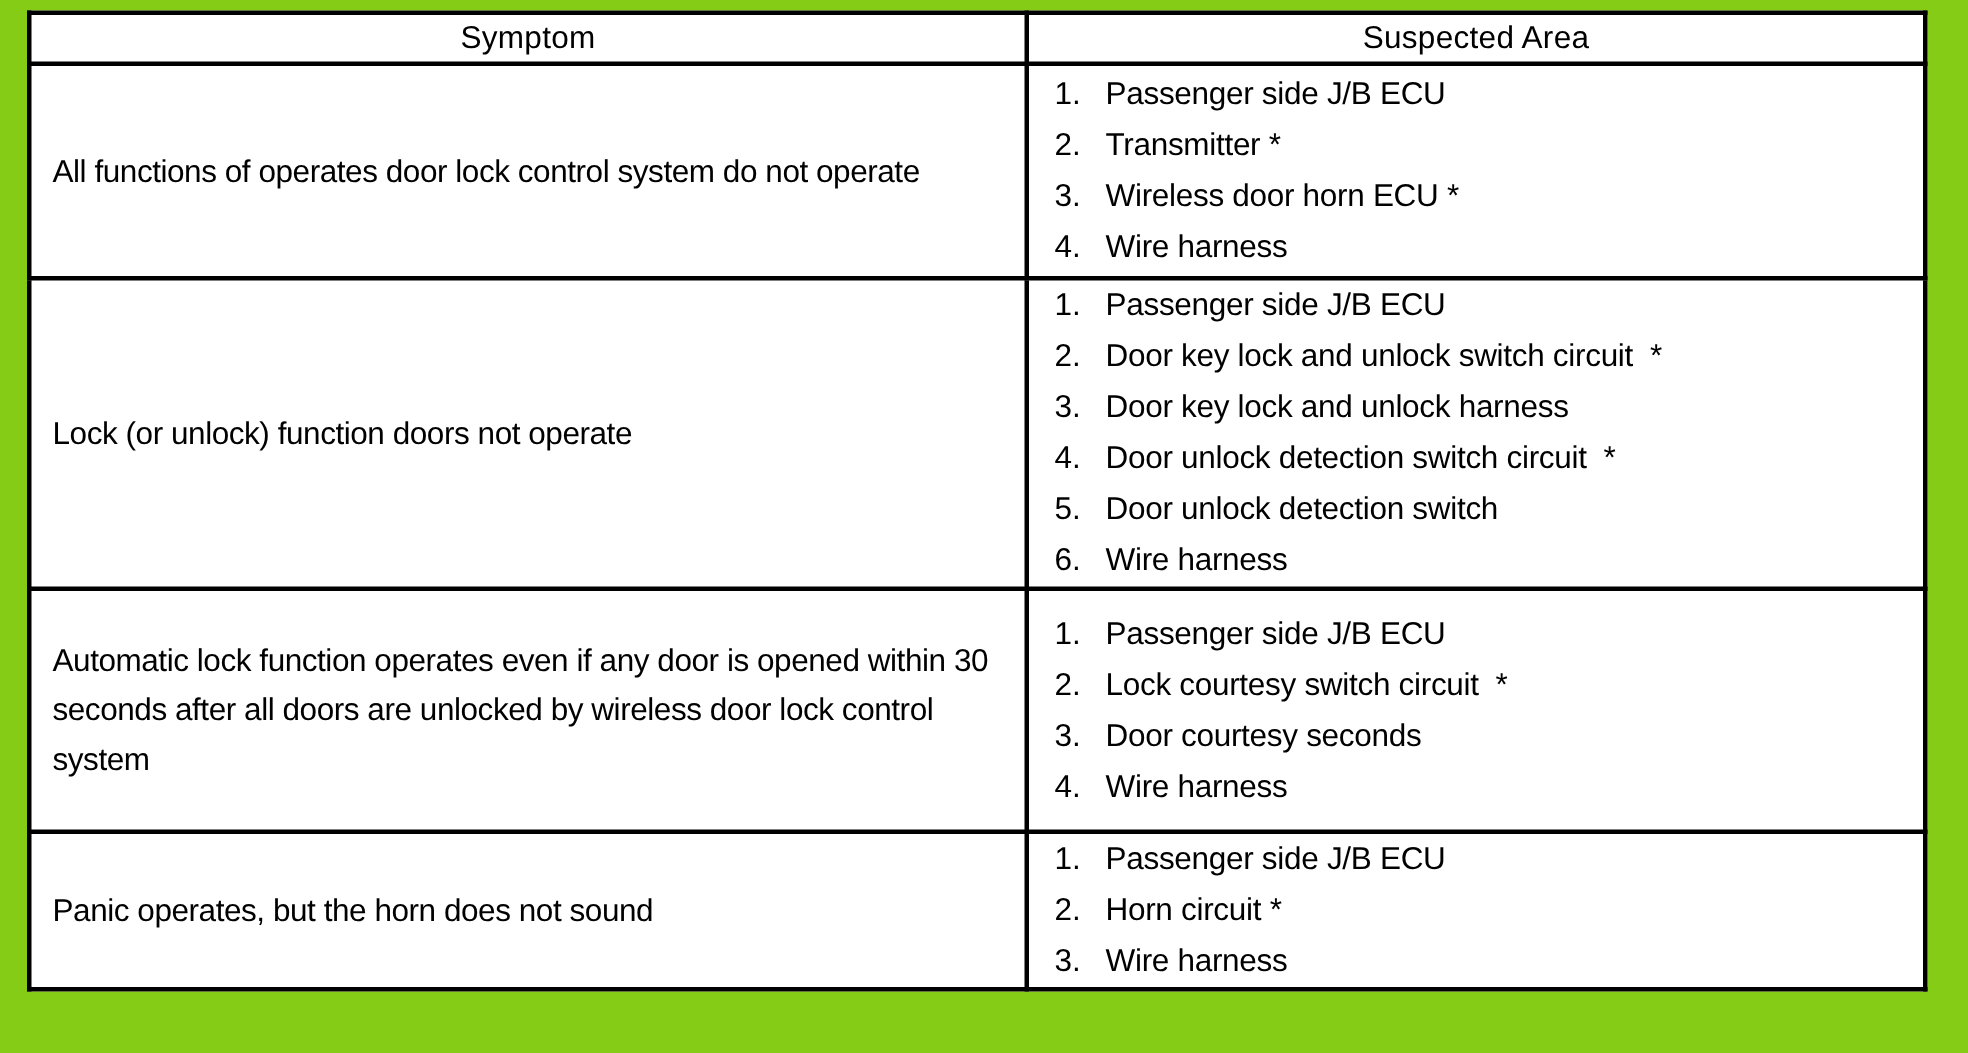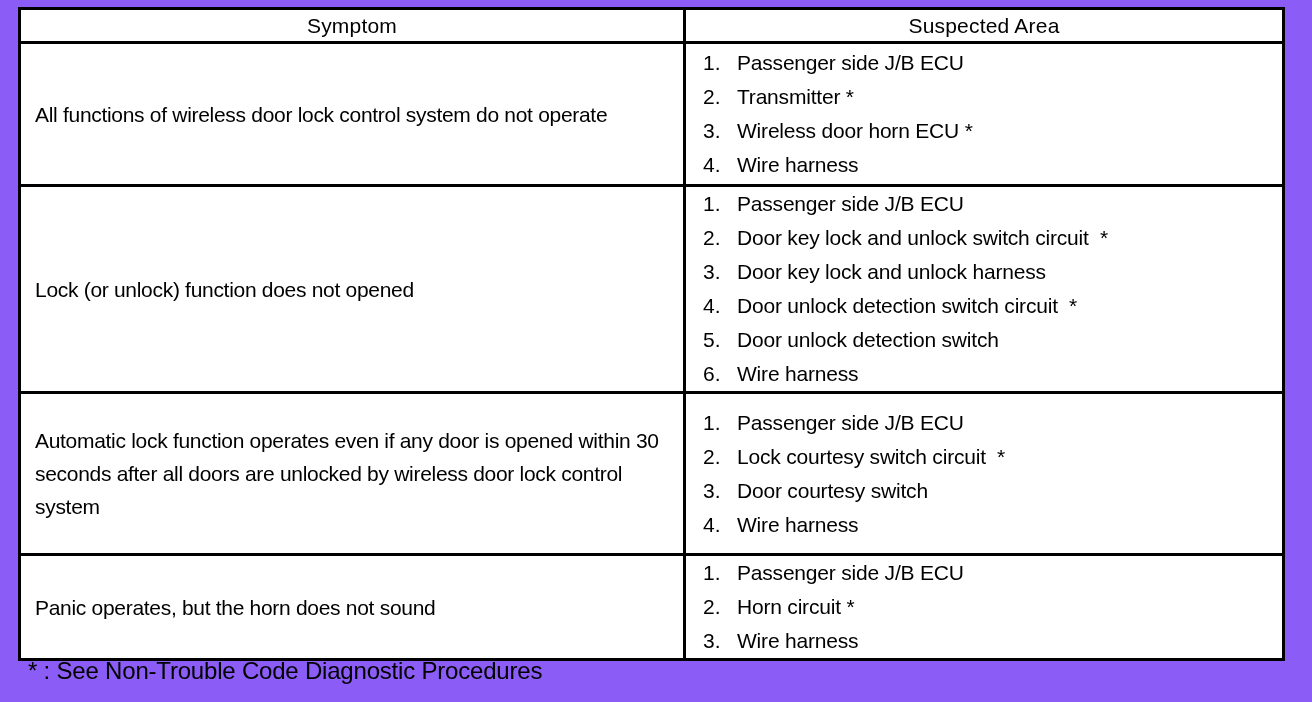--- a/index.html
+++ b/index.html
@@ -4,21 +4,21 @@
 <style>
   * { margin: 0; padding: 0; box-sizing: border-box; }
   html, body { background: #ffffff; }
   body {
     width: 1312px; height: 702px;
     font-family: "Liberation Sans", sans-serif;
     color: #000;
     position: relative;
     overflow: hidden;
   }
-  .page { position: absolute; inset: 0; background: #8b5cf6; }
+  .page { position: absolute; inset: 0; background: #84cc16; }
 
   table.diag {
     position: absolute;
     left: 18px; top: 7px;
     width: 1264px;
     border-collapse: collapse;
     table-layout: fixed;
     background: #fff;
   }
   col.col-symptom { width: 665px; }
@@ -86,21 +86,21 @@
     <thead>
       <tr>
         <th>Symptom</th>
         <th>Suspected Area</th>
       </tr>
     </thead>
     <tbody>
 
       <tr class="r1">
         <td class="sym">
-          <div>All functions of wireless door lock control system do not operate</div>
+          <div>All functions of operates door lock control system do not operate</div>
         </td>
         <td class="area">
           <div class="list">
             <div class="item">
               <span class="num">1.</span>
               <span class="txt">Passenger side J/B ECU</span>
             </div>
             <div class="item">
               <span class="num">2.</span>
               <span class="txt">Transmitter *</span>
@@ -112,21 +112,21 @@
             <div class="item">
               <span class="num">4.</span>
               <span class="txt">Wire harness</span>
             </div>
           </div>
         </td>
       </tr>
 
       <tr class="r2">
         <td class="sym">
-          <div>Lock (or unlock) function does not opened</div>
+          <div>Lock (or unlock) function doors not operate</div>
         </td>
         <td class="area">
           <div class="list">
             <div class="item">
               <span class="num">1.</span>
               <span class="txt">Passenger side J/B ECU</span>
             </div>
             <div class="item">
               <span class="num">2.</span>
               <span class="txt">Door key lock and unlock switch circuit  *</span>
@@ -160,21 +160,21 @@
             <div class="item">
               <span class="num">1.</span>
               <span class="txt">Passenger side J/B ECU</span>
             </div>
             <div class="item">
               <span class="num">2.</span>
               <span class="txt">Lock courtesy switch circuit  *</span>
             </div>
             <div class="item">
               <span class="num">3.</span>
-              <span class="txt">Door courtesy switch</span>
+              <span class="txt">Door courtesy seconds</span>
             </div>
             <div class="item">
               <span class="num">4.</span>
               <span class="txt">Wire harness</span>
             </div>
           </div>
         </td>
       </tr>
 
       <tr class="r4">
@@ -195,15 +195,14 @@
               <span class="num">3.</span>
               <span class="txt">Wire harness</span>
             </div>
           </div>
         </td>
       </tr>
 
     </tbody>
   </table>
 
-  <div class="footnote">* : See Non-Trouble Code Diagnostic Procedures</div>
 
 </div>
 
 </body></html>

